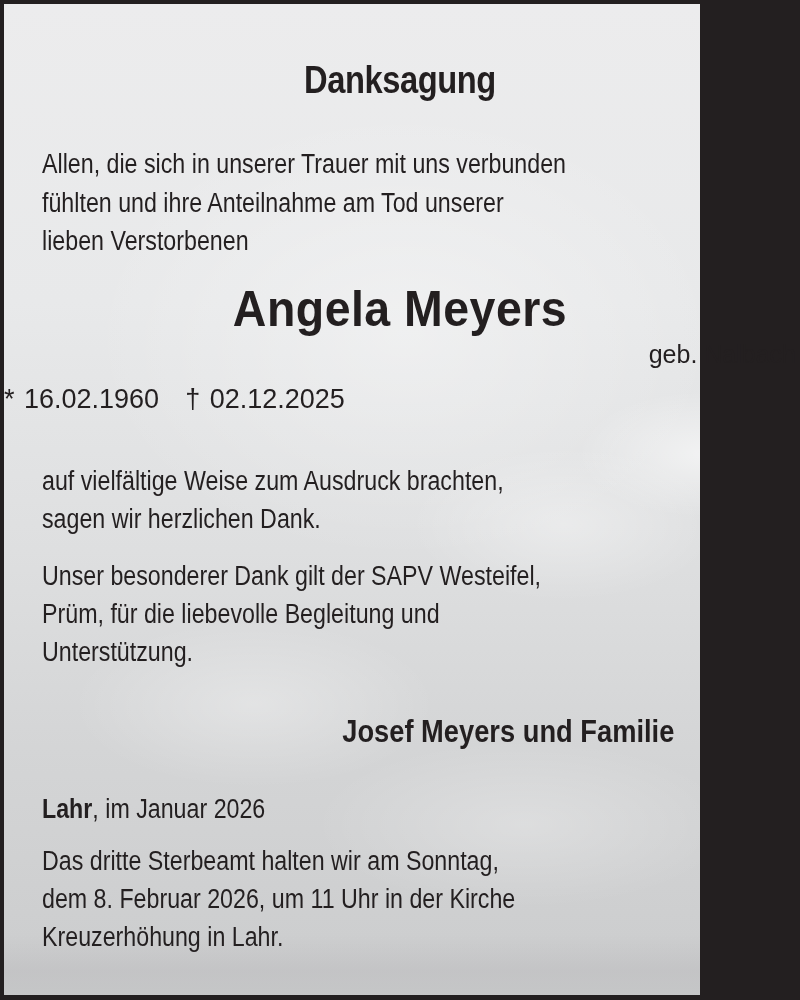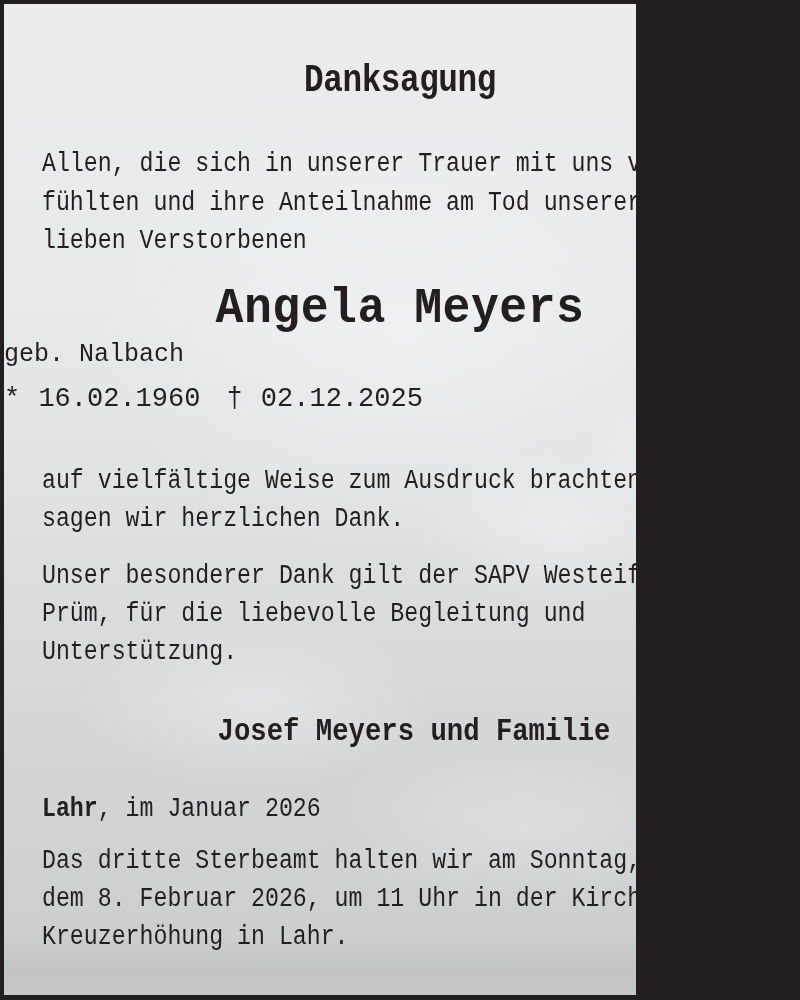--- a/index.html
+++ b/index.html
@@ -1,33 +1,33 @@
 <!DOCTYPE html>
 <html><head>
 <meta charset="utf-8">
 <style>
   html, body { margin: 0; padding: 0; }
   body { width: 800px; height: 1000px; background: #231f20; position: relative; overflow: hidden; }
   .card {
-    position: absolute; left: 4px; top: 4px; width: 632px; height: 991px;
+    position: absolute; left: 4px; top: 4px; width: 696px; height: 991px;
     background:
       radial-gradient(ellipse 180px 90px at 700px 450px, rgba(255,255,255,0.55), rgba(255,255,255,0) 70%),
       radial-gradient(ellipse 220px 110px at 560px 520px, rgba(255,255,255,0.35), rgba(255,255,255,0) 70%),
       radial-gradient(ellipse 260px 120px at 250px 700px, rgba(255,255,255,0.30), rgba(255,255,255,0) 70%),
       radial-gradient(ellipse 300px 120px at 520px 820px, rgba(255,255,255,0.25), rgba(255,255,255,0) 70%),
       radial-gradient(ellipse 420px 300px at 400px 330px, rgba(255,255,255,0.35), rgba(255,255,255,0) 75%),
       linear-gradient(to bottom, #ececed 0%, #e8e9ea 30%, #dedfe0 55%, #d4d5d6 75%, #cbcccd 100%);
     color: #231f20;
-    font-family: Liberation Mono, monospace;
+    font-family: Liberation Sans, sans-serif;
   }
   .txt { position: absolute; margin: 0; white-space: nowrap; }
   .title { left: 0; width: 792px; text-align: center; top: 55px; font-size: 38px; font-weight: bold; letter-spacing: -0.5px; transform: scaleX(0.86); }
   .body-line { left: 38px; font-size: 27px; transform-origin: left center; transform: scaleX(0.86); line-height: 38px; }
   .name { left: 0; width: 792px; text-align: center; top: 276px; font-size: 50px; font-weight: bold; letter-spacing: 0.5px; transform: scaleX(0.93); }
-  .maiden { left: 0; width: 792px; text-align: left; top: 336px; font-size: 25px; }
+  .maiden { left: 0; width: 792px; text-align: right; top: 336px; font-size: 25px; }
   .dates { left: 0; width: 792px; text-align: left; top: 380px; font-size: 27px; word-spacing: 2px; }
   .dates .gap { display: inline-block; width: 26px; }
   .family { right: 26px; top: 710px; font-size: 31px; font-weight: bold; transform-origin: right center; transform: scaleX(0.88); }
   .bold { font-weight: bold; }
   .horizon {
     position: absolute; left: 0; right: 0; bottom: 0; height: 60px;
     background: linear-gradient(to bottom, rgba(190,190,192,0) 0%, rgba(190,190,192,0.6) 60%, rgba(196,197,198,0.8) 100%);
   }
 </style>
 </head>

